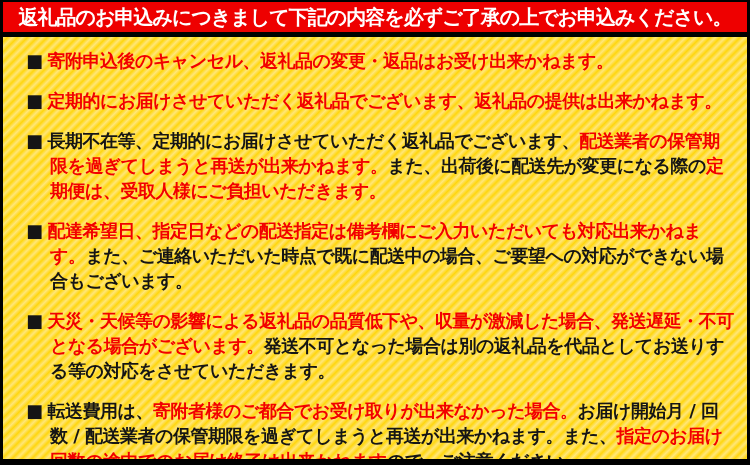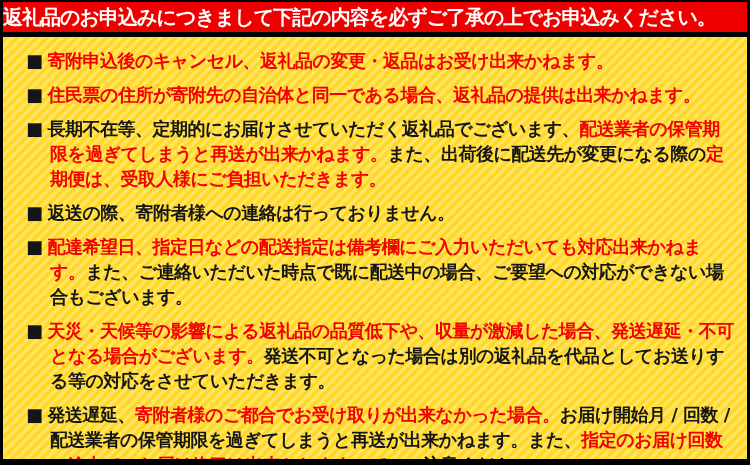--- a/index.html
+++ b/index.html
@@ -21,20 +21,21 @@
     background: var(--frame);
     padding: 2px 3px 3px 3px;
     overflow: hidden;
   }
   .header {
     height: 30px;
     background: var(--header-bg);
     color: var(--header-text);
     display: flex;
     align-items: center;
+    justify-content: center;
     font-weight: bold;
     font-size: 20px;
     letter-spacing: -1px;
     margin-bottom: 5px;
     white-space: nowrap;
   }
   .body {
     height: 422px;
     background: repeating-linear-gradient(
       135deg,
@@ -45,40 +46,39 @@
     padding: 11px 12px 4px 35px;
     overflow: hidden;
   }
   .item {
     font-weight: bold;
     font-size: 18px;
     line-height: 25px;
     letter-spacing: -0.5px;
     padding-left: 12px;
     text-indent: -24px;
-    margin-bottom: 9px;
+    margin-bottom: 15px;
   }
   .bullet {
     color: var(--text-black);
     margin-right: 5px;
   }
   .seg.red { color: var(--text-red); }
   .seg.black { color: var(--text-black); }
 </style>
 </head>
 <body>
 
 <div class="frame">
   <div class="header">
     <span>返礼品のお申込みにつきまして下記の内容を必ずご了承の上でお申込みください。</span>
   </div>
   <div class="body">
     <div>
         <div class="item"><span class="bullet">■</span><span class="seg red">寄附申込後のキャンセル、返礼品の変更・返品はお受け出来かねます。</span></div>
-        <div class="item"><span class="bullet">■</span><span class="seg red">住民票の住所が寄附先の自治体と同一である場合、返礼品の提供は出来かねます。</span></div>
+        <div class="item"><span class="bullet">■</span><span class="seg red">定期的にお届けさせていただく返礼品でございます、返礼品の提供は出来かねます。</span></div>
         <div class="item"><span class="bullet">■</span><span class="seg black">長期不在等、定期的にお届けさせていただく返礼品でございます、</span><span class="seg red">配送業者の保管期限を過ぎてしまうと再送が出来かねます。</span><span class="seg black">また、出荷後に配送先が変更になる際の</span><span class="seg red">定期便は、受取人様にご負担いただきます。</span></div>
-        <div class="item"><span class="bullet">■</span><span class="seg black">返送の際、寄附者様への連絡は行っておりません。</span></div>
         <div class="item"><span class="bullet">■</span><span class="seg red">配達希望日、指定日などの配送指定は備考欄にご入力いただいても対応出来かねます。</span><span class="seg black">また、ご連絡いただいた時点で既に配送中の場合、ご要望への対応ができない場合もございます。</span></div>
         <div class="item"><span class="bullet">■</span><span class="seg red">天災・天候等の影響による返礼品の品質低下や、収量が激減した場合、発送遅延・不可となる場合がございます。</span><span class="seg black">発送不可となった場合は別の返礼品を代品としてお送りする等の対応をさせていただきます。</span></div>
-        <div class="item"><span class="bullet">■</span><span class="seg black">発送遅延、</span><span class="seg red">寄附者様のご都合でお受け取りが出来なかった場合。</span><span class="seg black">お届け開始月 / 回数 / 配送業者の保管期限を過ぎてしまうと再送が出来かねます。また、</span><span class="seg red">指定のお届け回数の途中でのお届け終了は出来かねます</span><span class="seg black">ので、ご注意ください。</span></div>
+        <div class="item"><span class="bullet">■</span><span class="seg black">転送費用は、</span><span class="seg red">寄附者様のご都合でお受け取りが出来なかった場合。</span><span class="seg black">お届け開始月 / 回数 / 配送業者の保管期限を過ぎてしまうと再送が出来かねます。また、</span><span class="seg red">指定のお届け回数の途中でのお届け終了は出来かねます</span><span class="seg black">ので、ご注意ください。</span></div>
       </div>
   </div>
 </div>
 
 </body></html>

